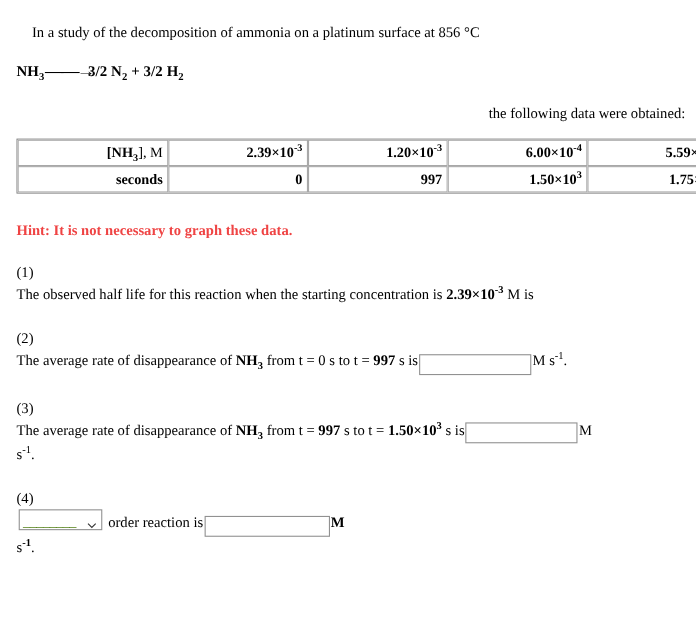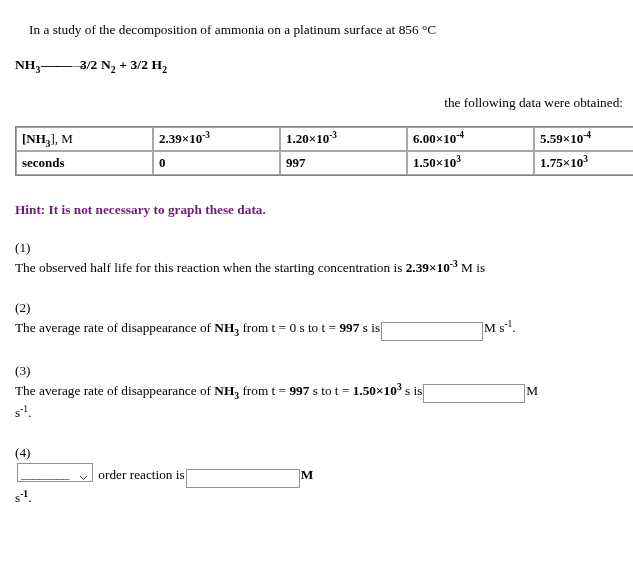--- a/index.html
+++ b/index.html
@@ -39,20 +39,21 @@
     margin: 0 4px 0 1px;
   }
   .lead {
     margin: 22px 0 0 0;
     font-size: 13.3px;
     text-align: right;
   }
   
   .data-table-wrap {
     margin: 15px 0 0 0;
+    text-align: right;
   }
   table.data-table {
     border-collapse: separate;
     border-spacing: 0;
     border: 1px solid #808080;
     background: #ffffff;
     table-layout: fixed;
     width: 596px;
   }
   table.data-table td {
@@ -81,21 +82,21 @@
   sub {
     font-size: 0.72em;
     vertical-align: sub;
     line-height: 0;
   }
   .nonbold {
     font-weight: normal;
   }
   
   .hint {
-    color: #701a75;
+    color: #ef4444;
     font-weight: bold;
     font-size: 13.3px;
     margin: 26px 0 0 0;
   }
   
   .qblock {
     margin: 22px 0 0 0;
   }
   .qnum {
     font-size: 13.3px;
@@ -135,21 +136,21 @@
     vertical-align: -3px;
     margin: 0 2px;
     box-sizing: content-box;
   }
   .order-select .sel-val {
     position: absolute;
     left: 3px;
     top: 0px;
     font-size: 13px;
     letter-spacing: -0.5px;
-    color: #0c4a6e;
+    color: #4d7c0f;
   }
   .order-select .chev {
     position: absolute;
     right: 4px;
     top: 4px;
     width: 9px;
     height: 9px;
   }
   .q1line2 {
     margin-top: 3px;

